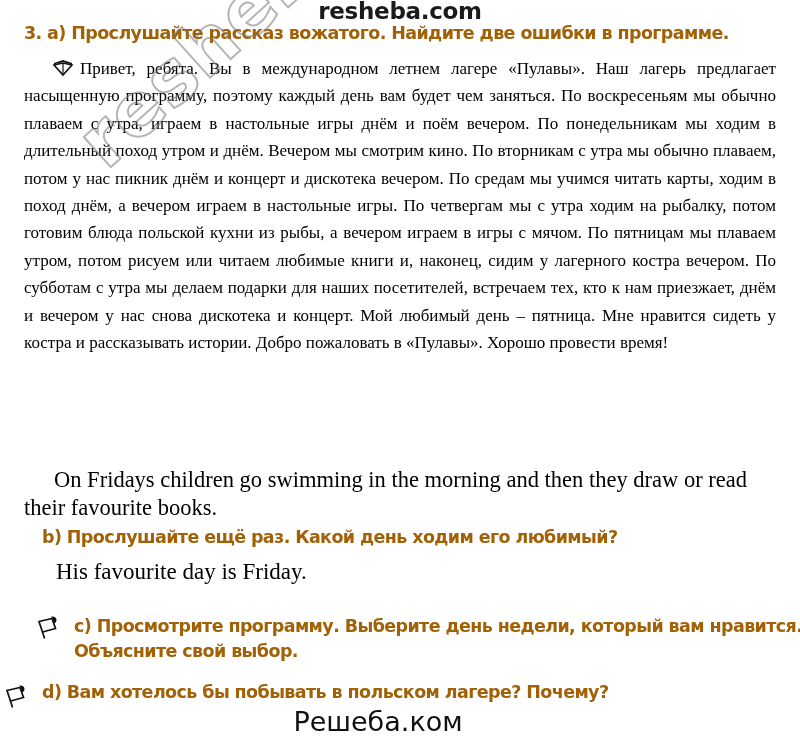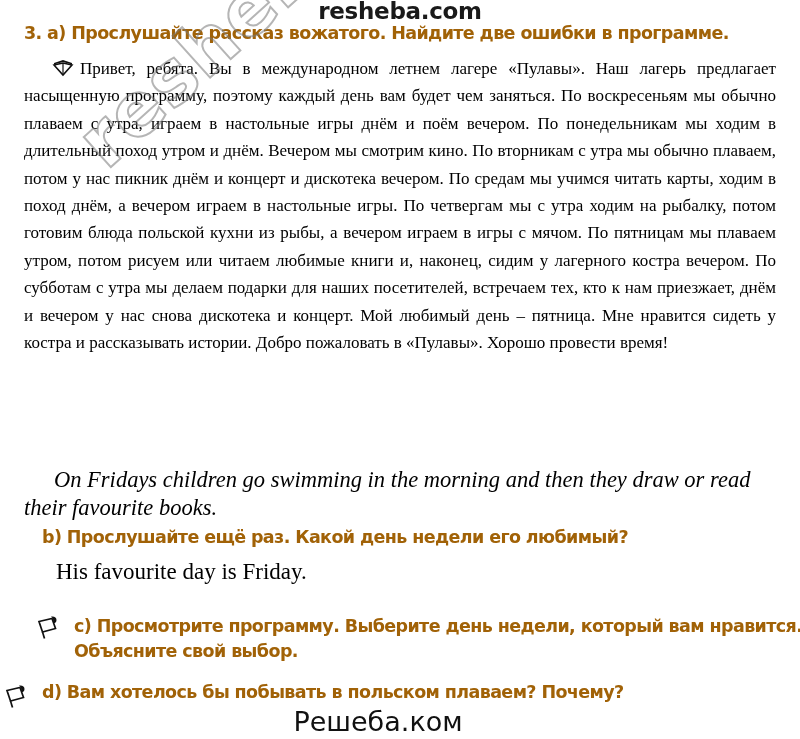--- a/index.html
+++ b/index.html
@@ -121,21 +121,20 @@
     margin-right: 6px;
     position: relative;
   }
 
   .eng-para {
     position: absolute;
     left: 24px;
     top: 466px;
     width: 752px;
     font-family: "Liberation Serif", "DejaVu Serif", serif;
-    font-style: italic;
     font-size: 22.5px;
     line-height: 28px;
     text-align: left;
   }
   .eng-para .lead-indent {
     display: inline-block;
     width: 30px;
   }
 
   .task-b {
@@ -203,21 +202,21 @@
             <path d="M2 6 L11 4 L20 6 L11 16 Z" fill="#fff" stroke="#111" stroke-width="1.6"></path>
             <path d="M11 4 L11 16" stroke="#111" stroke-width="1.2"></path>
           </svg></span><span>Привет, ребята. Вы в международном летнем лагере «Пулавы». Наш лагерь предлагает насыщенную программу, поэтому каждый день вам будет чем заняться. По воскресеньям мы обычно плаваем с утра, играем в настольные игры днём и поём вечером. По понедельникам мы ходим в длительный поход утром и днём. Вечером мы смотрим кино. По вторникам с утра мы обычно плаваем, потом у нас пикник днём и концерт и дискотека вечером. По средам мы учимся читать карты, ходим в поход днём, а вечером играем в настольные игры. По четвергам мы с утра ходим на рыбалку, потом готовим блюда польской кухни из рыбы, а вечером играем в игры с мячом. По пятницам мы плаваем утром, потом рисуем или читаем любимые книги и, наконец, сидим у лагерного костра вечером. По субботам с утра мы делаем подарки для наших посетителей, встречаем тех, кто к нам приезжает, днём и вечером у нас снова дискотека и концерт. Мой любимый день – пятница. Мне нравится сидеть у костра и рассказывать истории. Добро пожаловать в «Пулавы». Хорошо провести время!</span>
     </div>
 
     <div class="eng-para">
       <span class="lead-indent"></span><span>On Fridays children go swimming in the morning and then they draw or read their favourite books.</span>
     </div>
 
     <div class="task-b">
-      <div class="heading">b) Прослушайте ещё раз. Какой день недели его любимый?</div>
+      <div class="heading">b) Прослушайте ещё раз. Какой день ходим его любимый?</div>
     </div>
 
     <div class="answer-b">His favourite day is Friday.</div>
 
     <div class="task-c">
       <span class="speak-icon">
         <svg width="30" height="26" viewBox="0 0 30 26">
           <path d="M17 1.5 C20.5 1 22.5 2.5 22.5 5 C22.5 7.5 20.5 8.8 18.5 8.2 C19.8 6.5 19.5 3.2 17 1.5 Z" fill="#111"></path>
           <path d="M5 6.5 L18 3.5 L21.5 13.5 L8.5 17 Z" fill="#fff" stroke="#111" stroke-width="1.7"></path>
           <path d="M8.5 17 L10.5 23.5" stroke="#111" stroke-width="1.7" fill="none"></path>
@@ -227,20 +226,20 @@
     </div>
 
     <div class="task-d">
       <span class="speak-icon">
         <svg width="30" height="26" viewBox="0 0 30 26">
           <path d="M17 1.5 C20.5 1 22.5 2.5 22.5 5 C22.5 7.5 20.5 8.8 18.5 8.2 C19.8 6.5 19.5 3.2 17 1.5 Z" fill="#111"></path>
           <path d="M5 6.5 L18 3.5 L21.5 13.5 L8.5 17 Z" fill="#fff" stroke="#111" stroke-width="1.7"></path>
           <path d="M8.5 17 L10.5 23.5" stroke="#111" stroke-width="1.7" fill="none"></path>
         </svg>
       </span>
-      <div class="heading nowrap">d) Вам хотелось бы побывать в польском плаваем? Почему?</div>
+      <div class="heading nowrap">d) Вам хотелось бы побывать в польском лагере? Почему?</div>
     </div>
 
   </div>
 
   <div class="wm-bottom">Решеба.ком</div>
 
 </div>
 
 </body></html>

